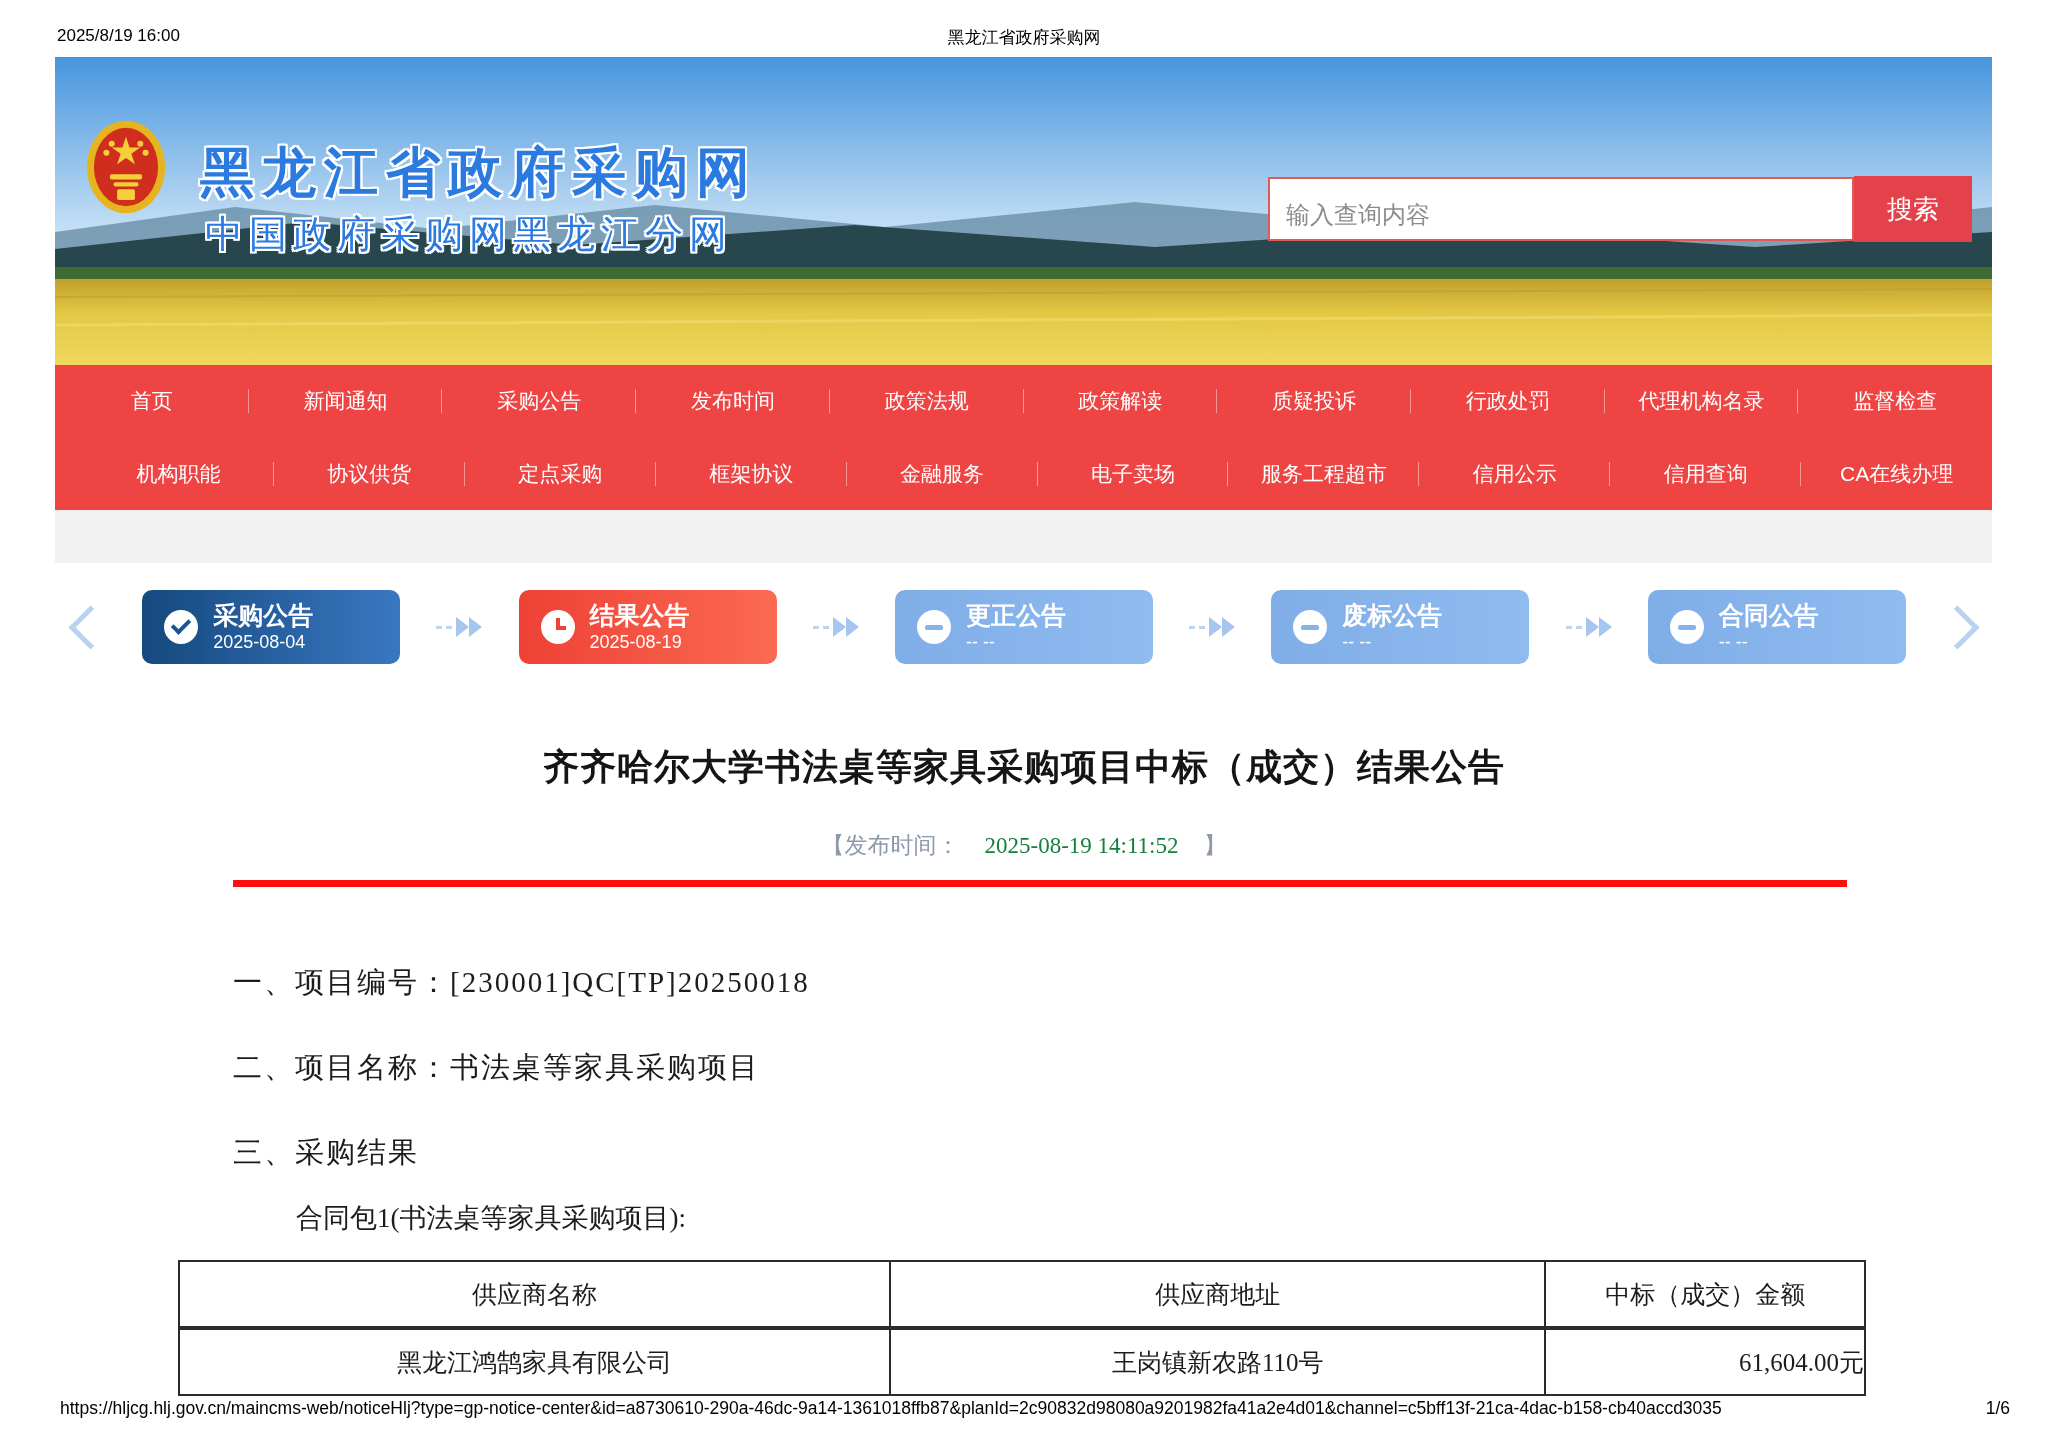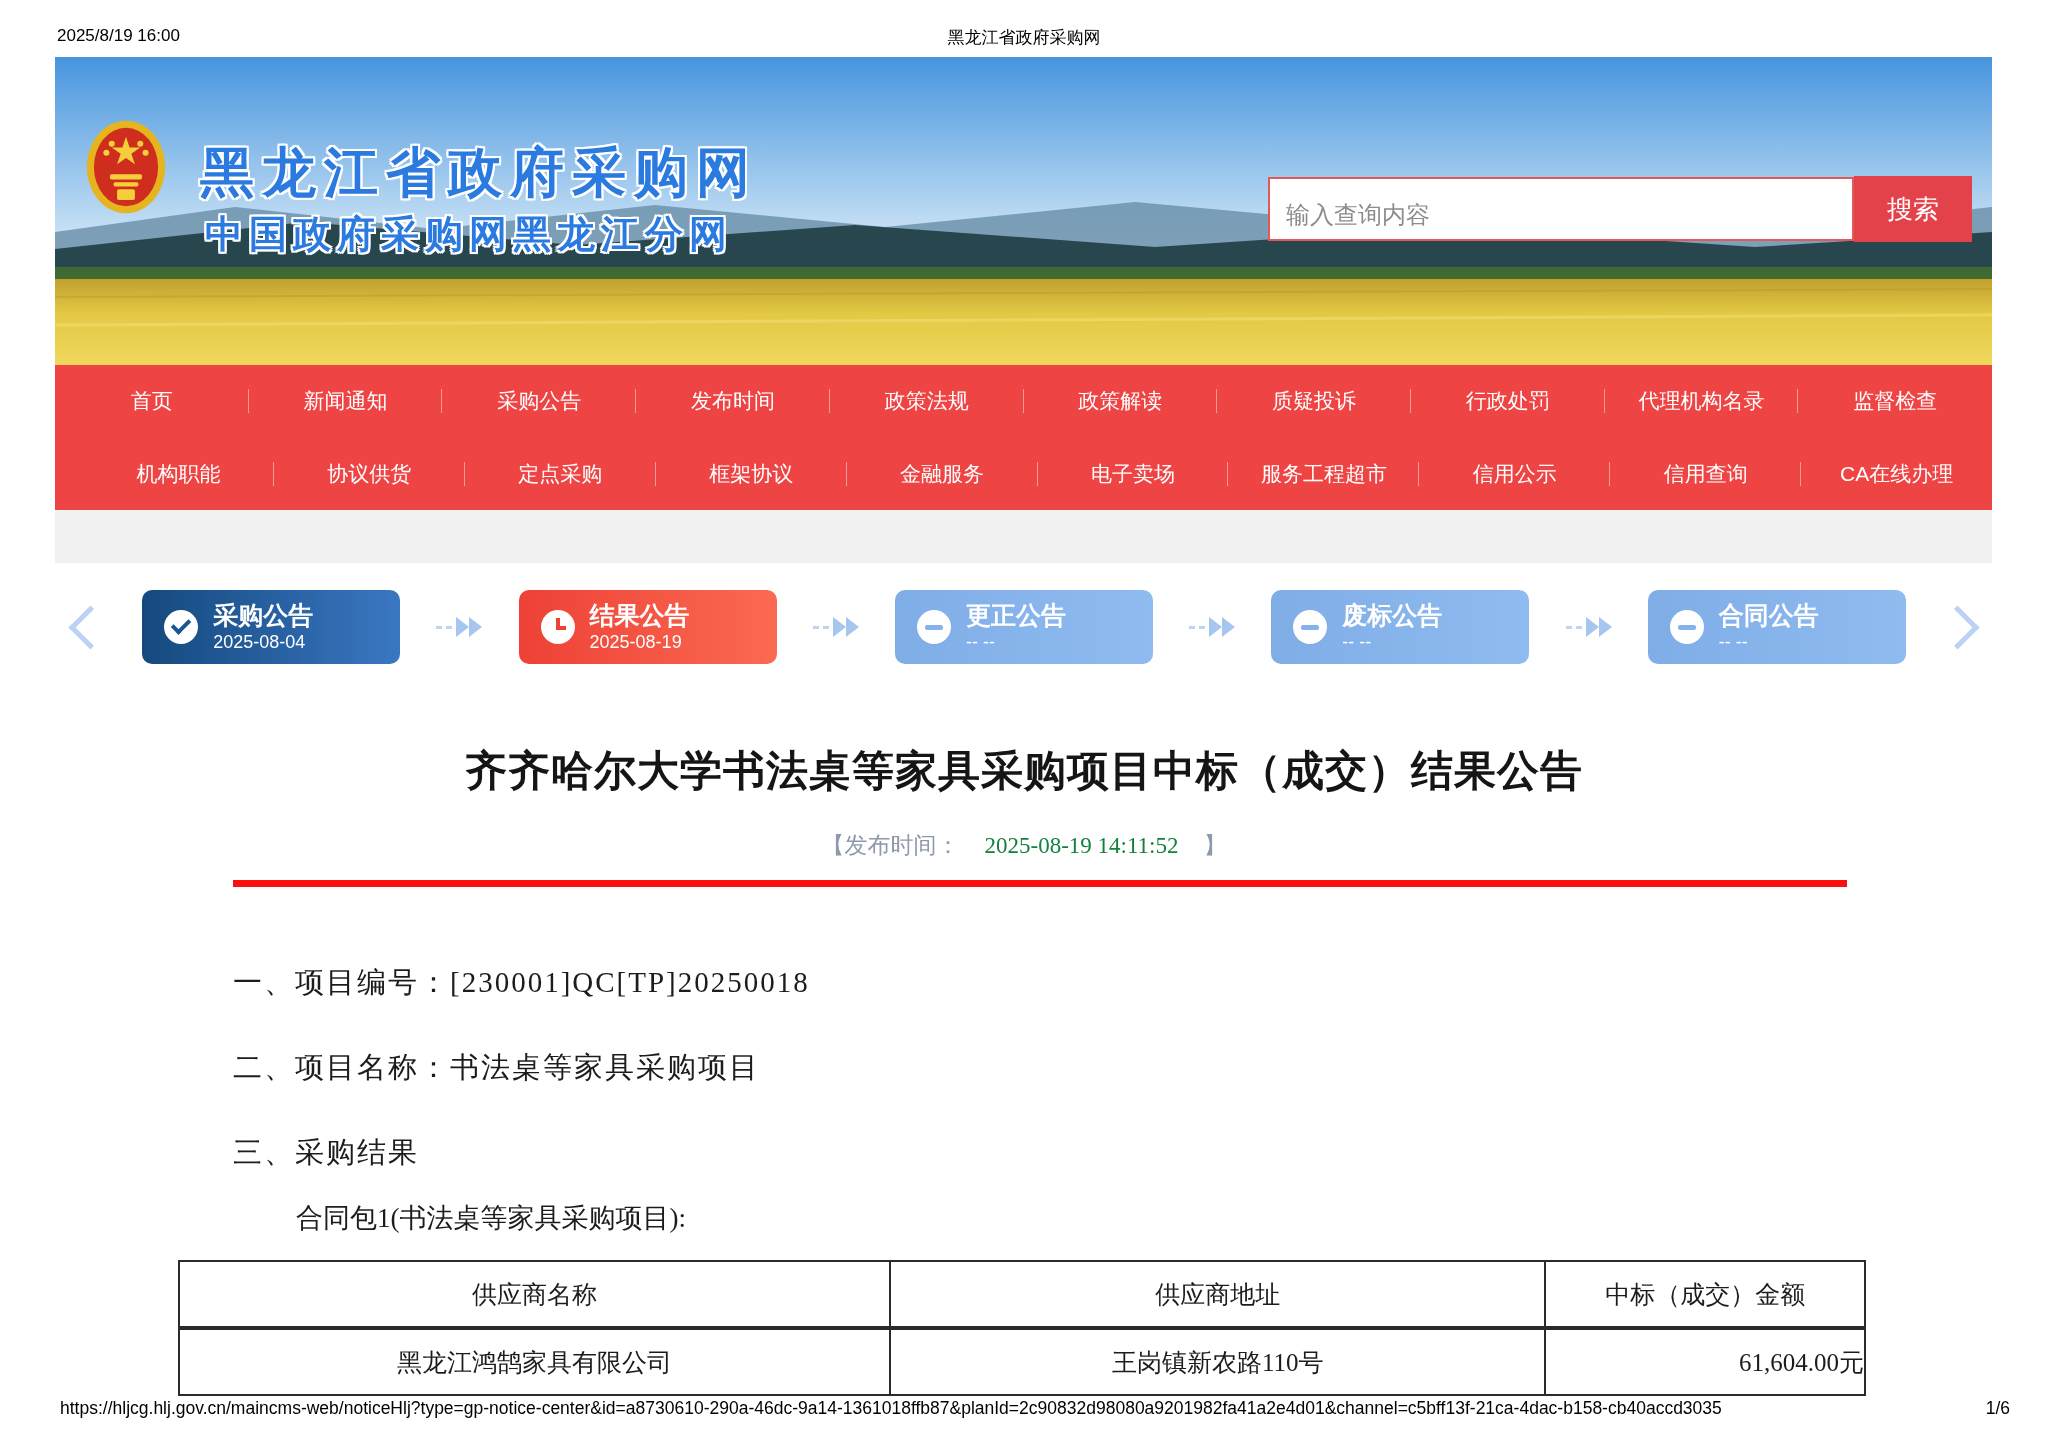--- a/index.html
+++ b/index.html
@@ -13,21 +13,21 @@
   .pf-page{position:absolute;right:38px;top:1398px;font-size:17.5px;color:#000;}
 
   
   .banner{position:absolute;left:55px;top:57px;width:1937px;height:308px;overflow:hidden;}
   .banner .bg{position:absolute;left:0;top:0;width:100%;height:100%;}
   .emblem{position:absolute;left:30px;top:60px;width:82px;height:100px;}
   .site-title{position:absolute;left:145px;top:80px;font-size:54px;font-weight:bold;color:#2b7ae0;
       letter-spacing:8px;white-space:nowrap;
       text-shadow:2px 0 0 #fff,-2px 0 0 #fff,0 2px 0 #fff,0 -2px 0 #fff,
                   2px 2px 0 #fff,-2px -2px 0 #fff,2px -2px 0 #fff,-2px 2px 0 #fff;}
-  .site-subtitle{position:absolute;left:150px;top:152px;font-size:38px;font-weight:bold;color:#2b7ae0;
+  .site-subtitle{position:absolute;left:150px;top:152px;font-size:38px;font-weight:normal;color:#2b7ae0;
       letter-spacing:6px;white-space:nowrap;
       text-shadow:2px 0 0 #fff,-2px 0 0 #fff,0 2px 0 #fff,0 -2px 0 #fff,
                   2px 2px 0 #fff,-2px -2px 0 #fff,2px -2px 0 #fff,-2px 2px 0 #fff;text-align:center;}
   .search-box{position:absolute;left:1213px;top:120px;width:586px;height:64px;background:#fff;
       border:2px solid #e05a57;box-sizing:border-box;}
   .search-box input{width:100%;height:100%;border:none;outline:none;font-size:24px;
       padding:12px 0 0 16px;box-sizing:border-box;color:#333;font-family:inherit;}
   .search-box input::placeholder{color:#8c8c8c;}
   .search-btn{position:absolute;left:1799px;top:119px;width:118px;height:66px;background:#e4424a;
       color:#fff;font-size:26px;border:none;cursor:pointer;font-family:inherit;}
@@ -63,21 +63,21 @@
   .icon-circle.clock::after{content:"";position:absolute;left:15px;top:16px;width:10px;height:4px;background:#ee4136;}
   .icon-circle.minus::after{content:"";position:absolute;left:8px;top:15px;width:18px;height:5px;
       background:#85b2ec;border-radius:2px;}
   .flow-arrow{display:flex;align-items:center;gap:4px;flex:none;}
   .flow-arrow .dash{width:16px;height:0;border-top:3px dashed #bcd4f2;}
   .flow-arrow .tri{width:0;height:0;border-top:10px solid transparent;border-bottom:10px solid transparent;
       border-left:13px solid #a6c6ef;}
   .flow-arrow .tri+.tri{margin-left:-4px;}
 
   
-  .article-title{position:absolute;top:743px;left:0;width:100%;text-align:center;font-size:42px;
+  .article-title{position:absolute;top:743px;left:0;width:100%;text-align:center;font-size:36px;
       font-weight:bold;color:#151515;letter-spacing:1px;}
   .publish{position:absolute;top:830px;left:0;width:100%;text-align:center;font-size:23px;color:#8e9aab;}
   .publish .time{color:#15803d;margin:0 25px;font-family:Liberation Serif, serif;}
   .redline{position:absolute;top:880px;left:233px;width:1614px;height:7px;background:#fb0f0f;}
 
   .body-line{position:absolute;left:233px;font-family:"Liberation Serif","DejaVu Serif",serif;
       font-size:29px;color:#1c1c1c;letter-spacing:2px;}
   .bl-0{top:963px;} .bl-1{top:1048px;} .bl-2{top:1133px;}
   .package-line{position:absolute;left:296px;top:1200px;font-family:"Liberation Serif","DejaVu Serif",serif;
       font-size:27px;color:#1c1c1c;}

